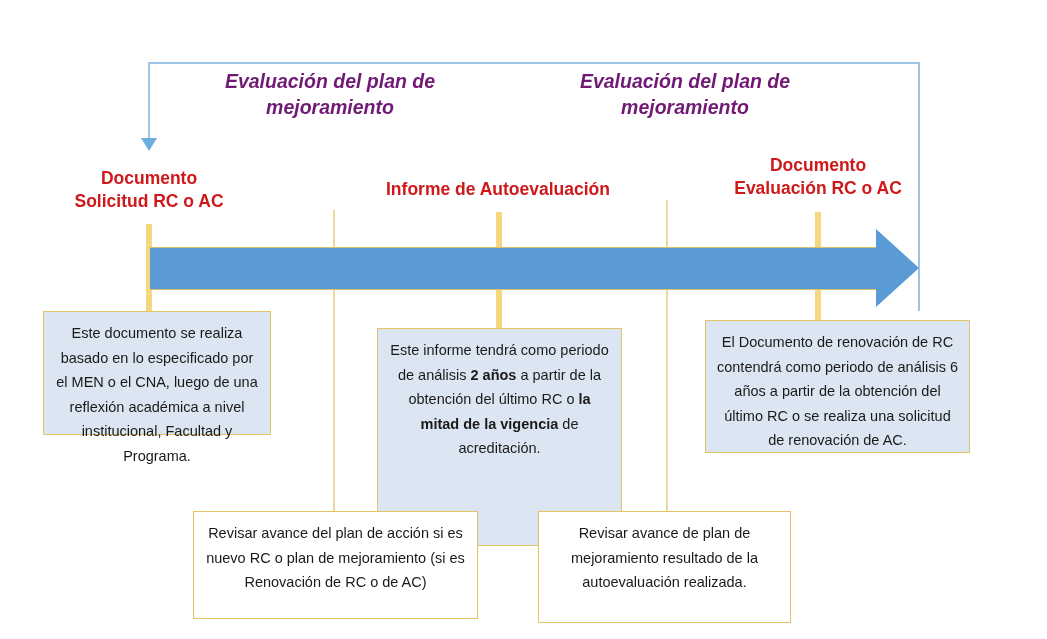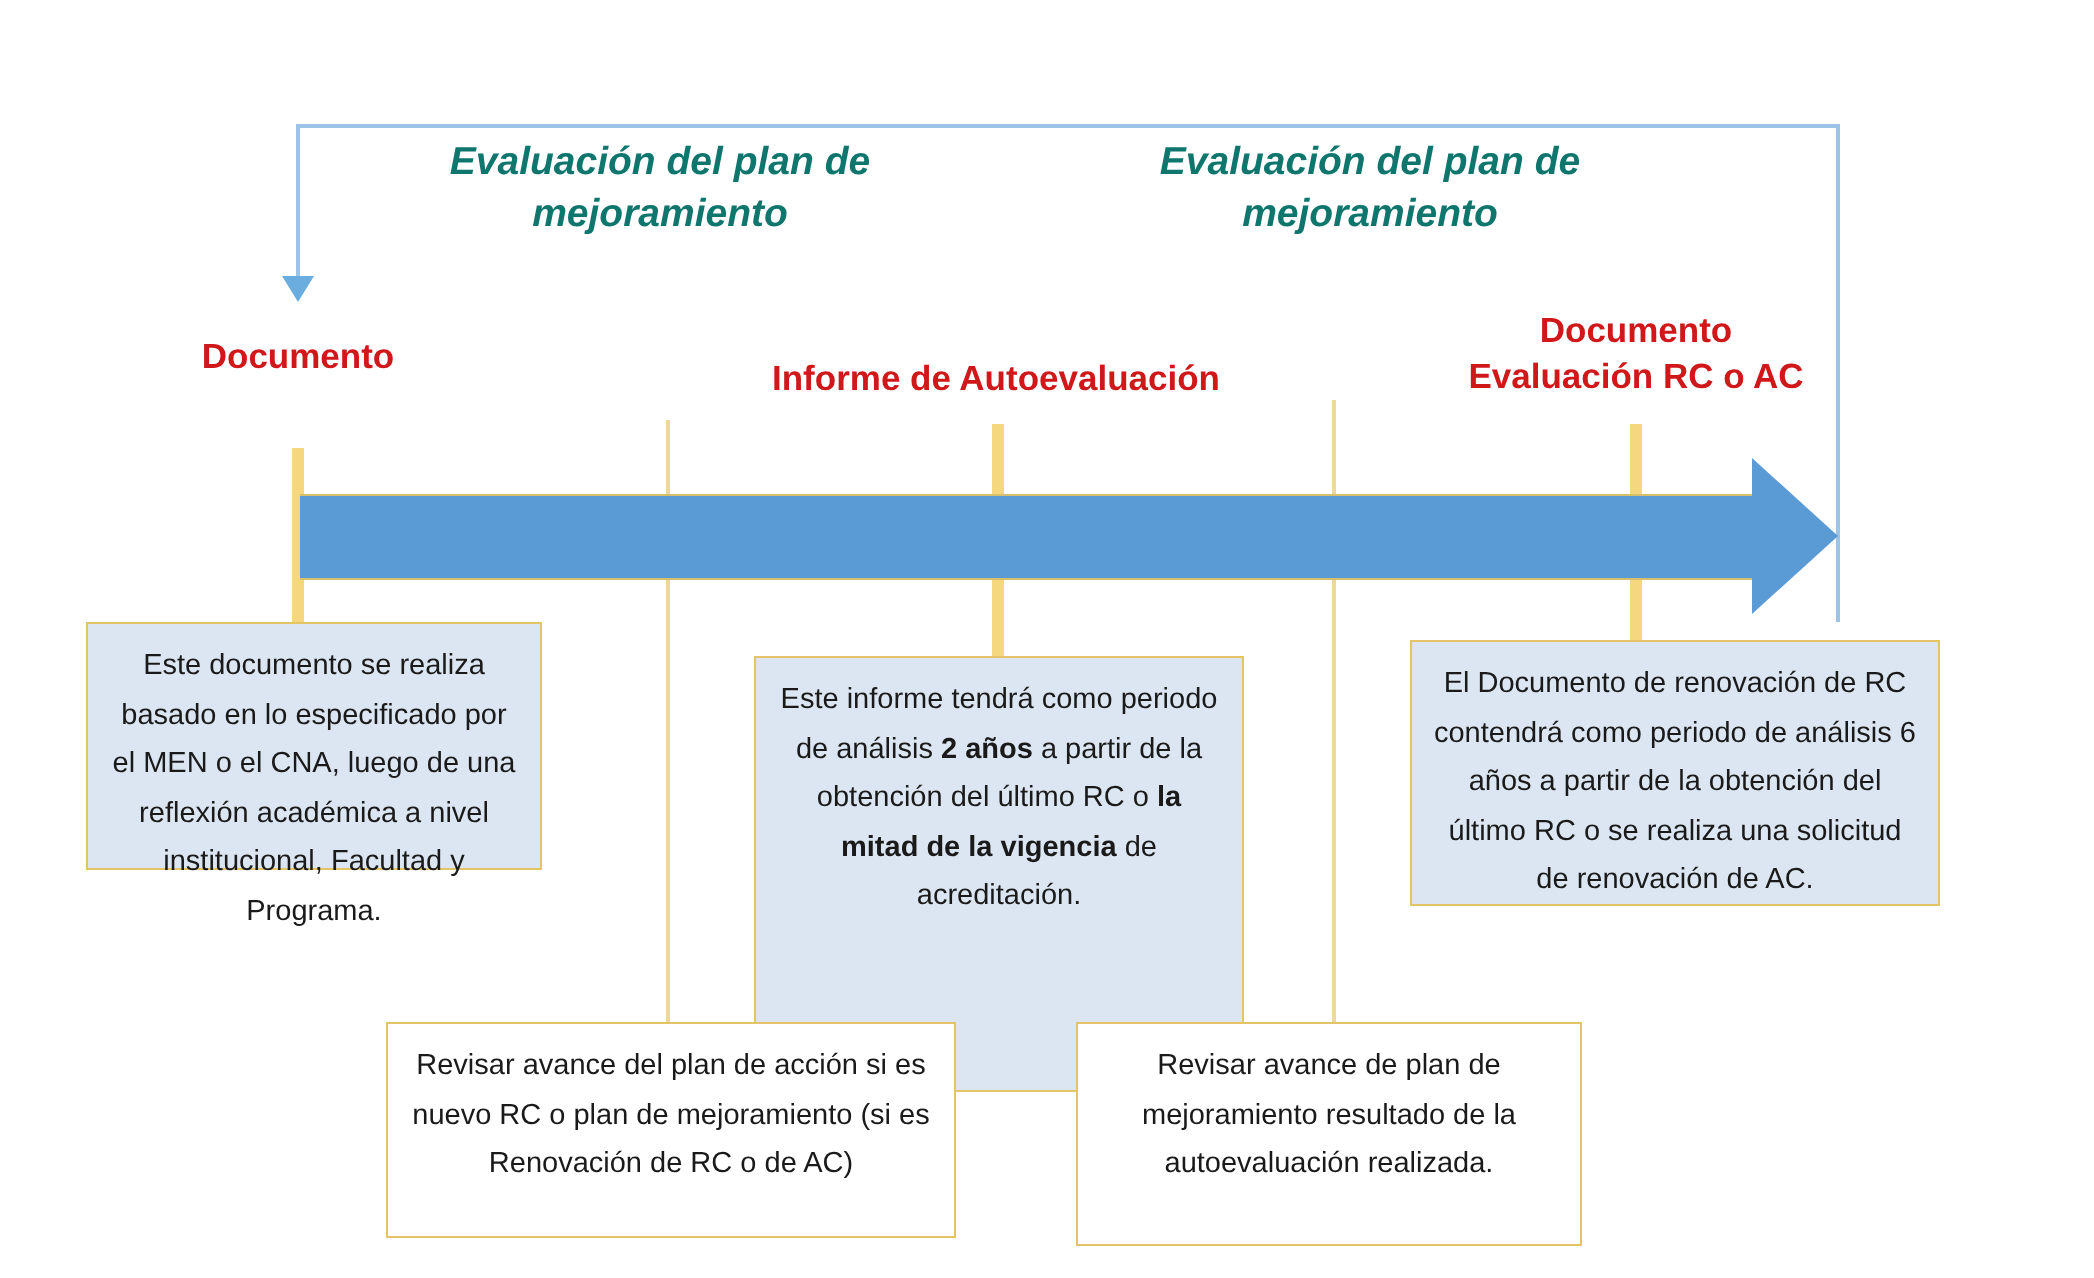--- a/index.html
+++ b/index.html
@@ -54,21 +54,21 @@
     border-top: 13px solid #6badde;
   }
 
   
   .section-heading {
     position: absolute;
     font-style: italic;
     font-weight: bold;
     font-size: 19.5px;
     line-height: 26px;
-    color: #0f766e;
+    color: #701a75;
     text-align: center;
   }
   .sh-1 { left: 185px; top: 68px; width: 290px; }
   .sh-2 { left: 540px; top: 68px; width: 290px; }
 
   
   .milestone-label {
     position: absolute;
     color: #d0181a;
     font-weight: bold;
@@ -147,20 +147,21 @@
     <div>Evaluación del plan de</div>
     <div>mejoramiento</div>
   </div>
   <div class="section-heading sh-2">
     <div>Evaluación del plan de</div>
     <div>mejoramiento</div>
   </div>
 
   <div class="milestone-label ml-1">
     <div>Documento</div>
+    <div>Solicitud RC o AC</div>
   </div>
   <div class="milestone-label ml-2">
     <div>Informe de Autoevaluación</div>
   </div>
   <div class="milestone-label ml-3">
     <div>Documento</div>
     <div>Evaluación RC o AC</div>
   </div>
 
   <div class="connector conn-thick" style="left:146px; top:224px; width:6px; height:92px;"></div>

